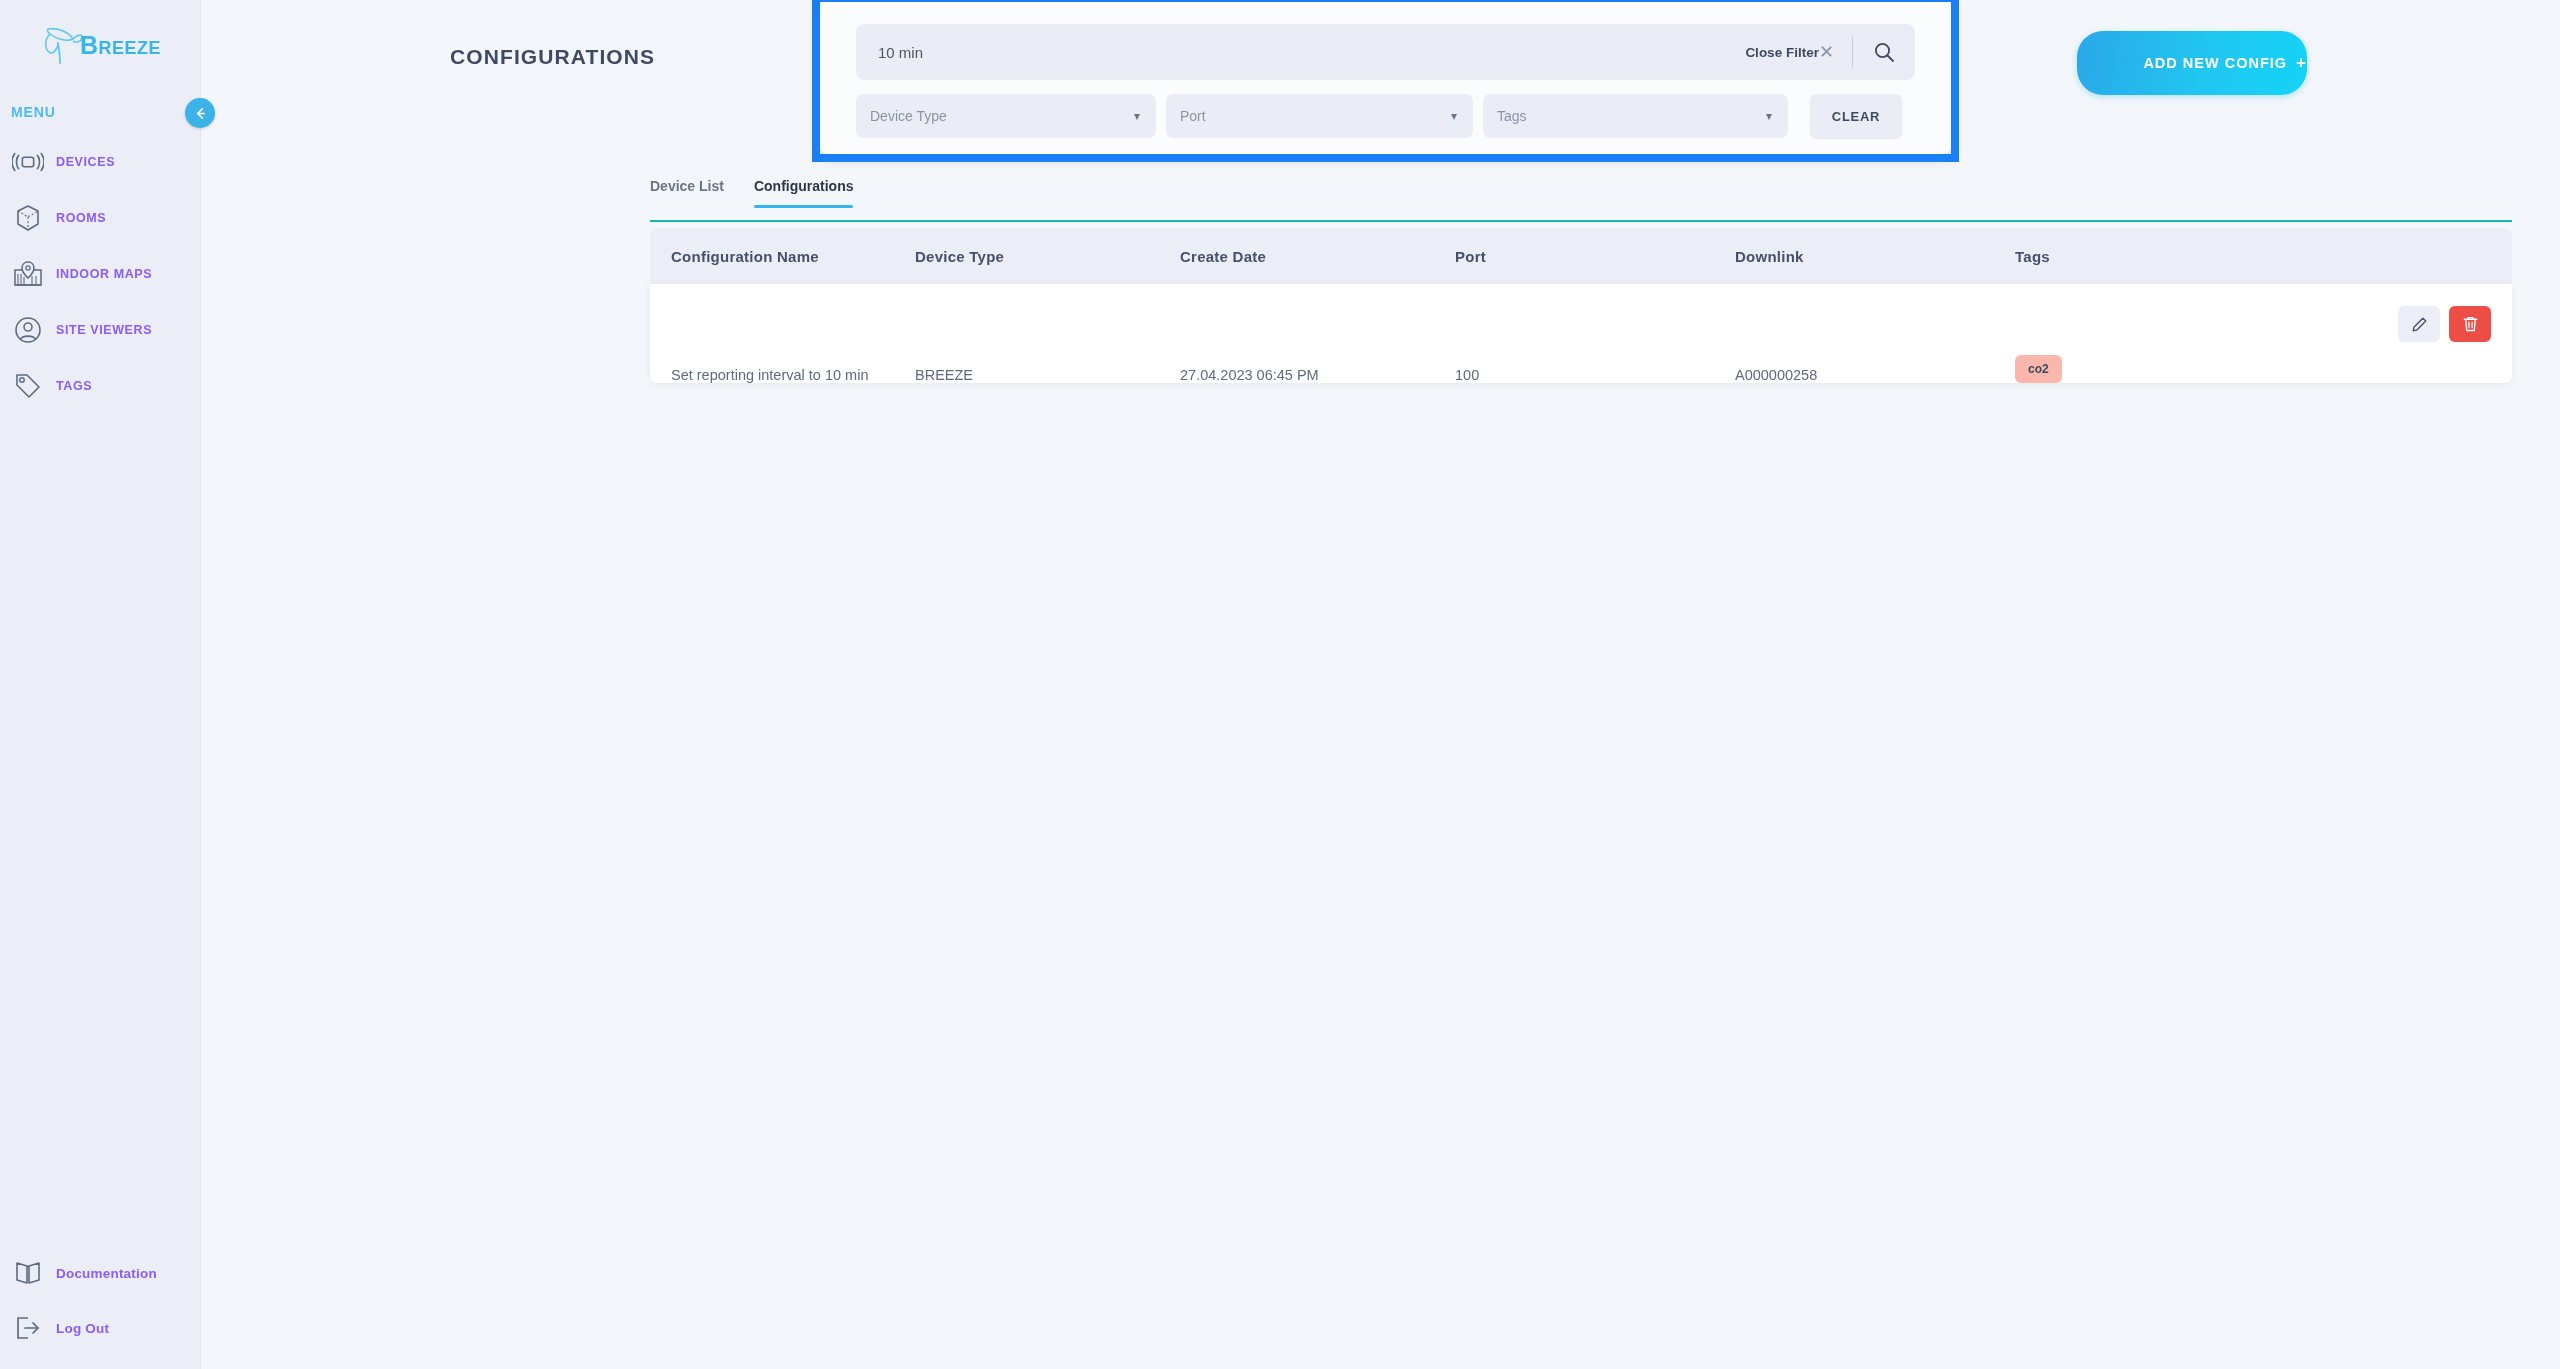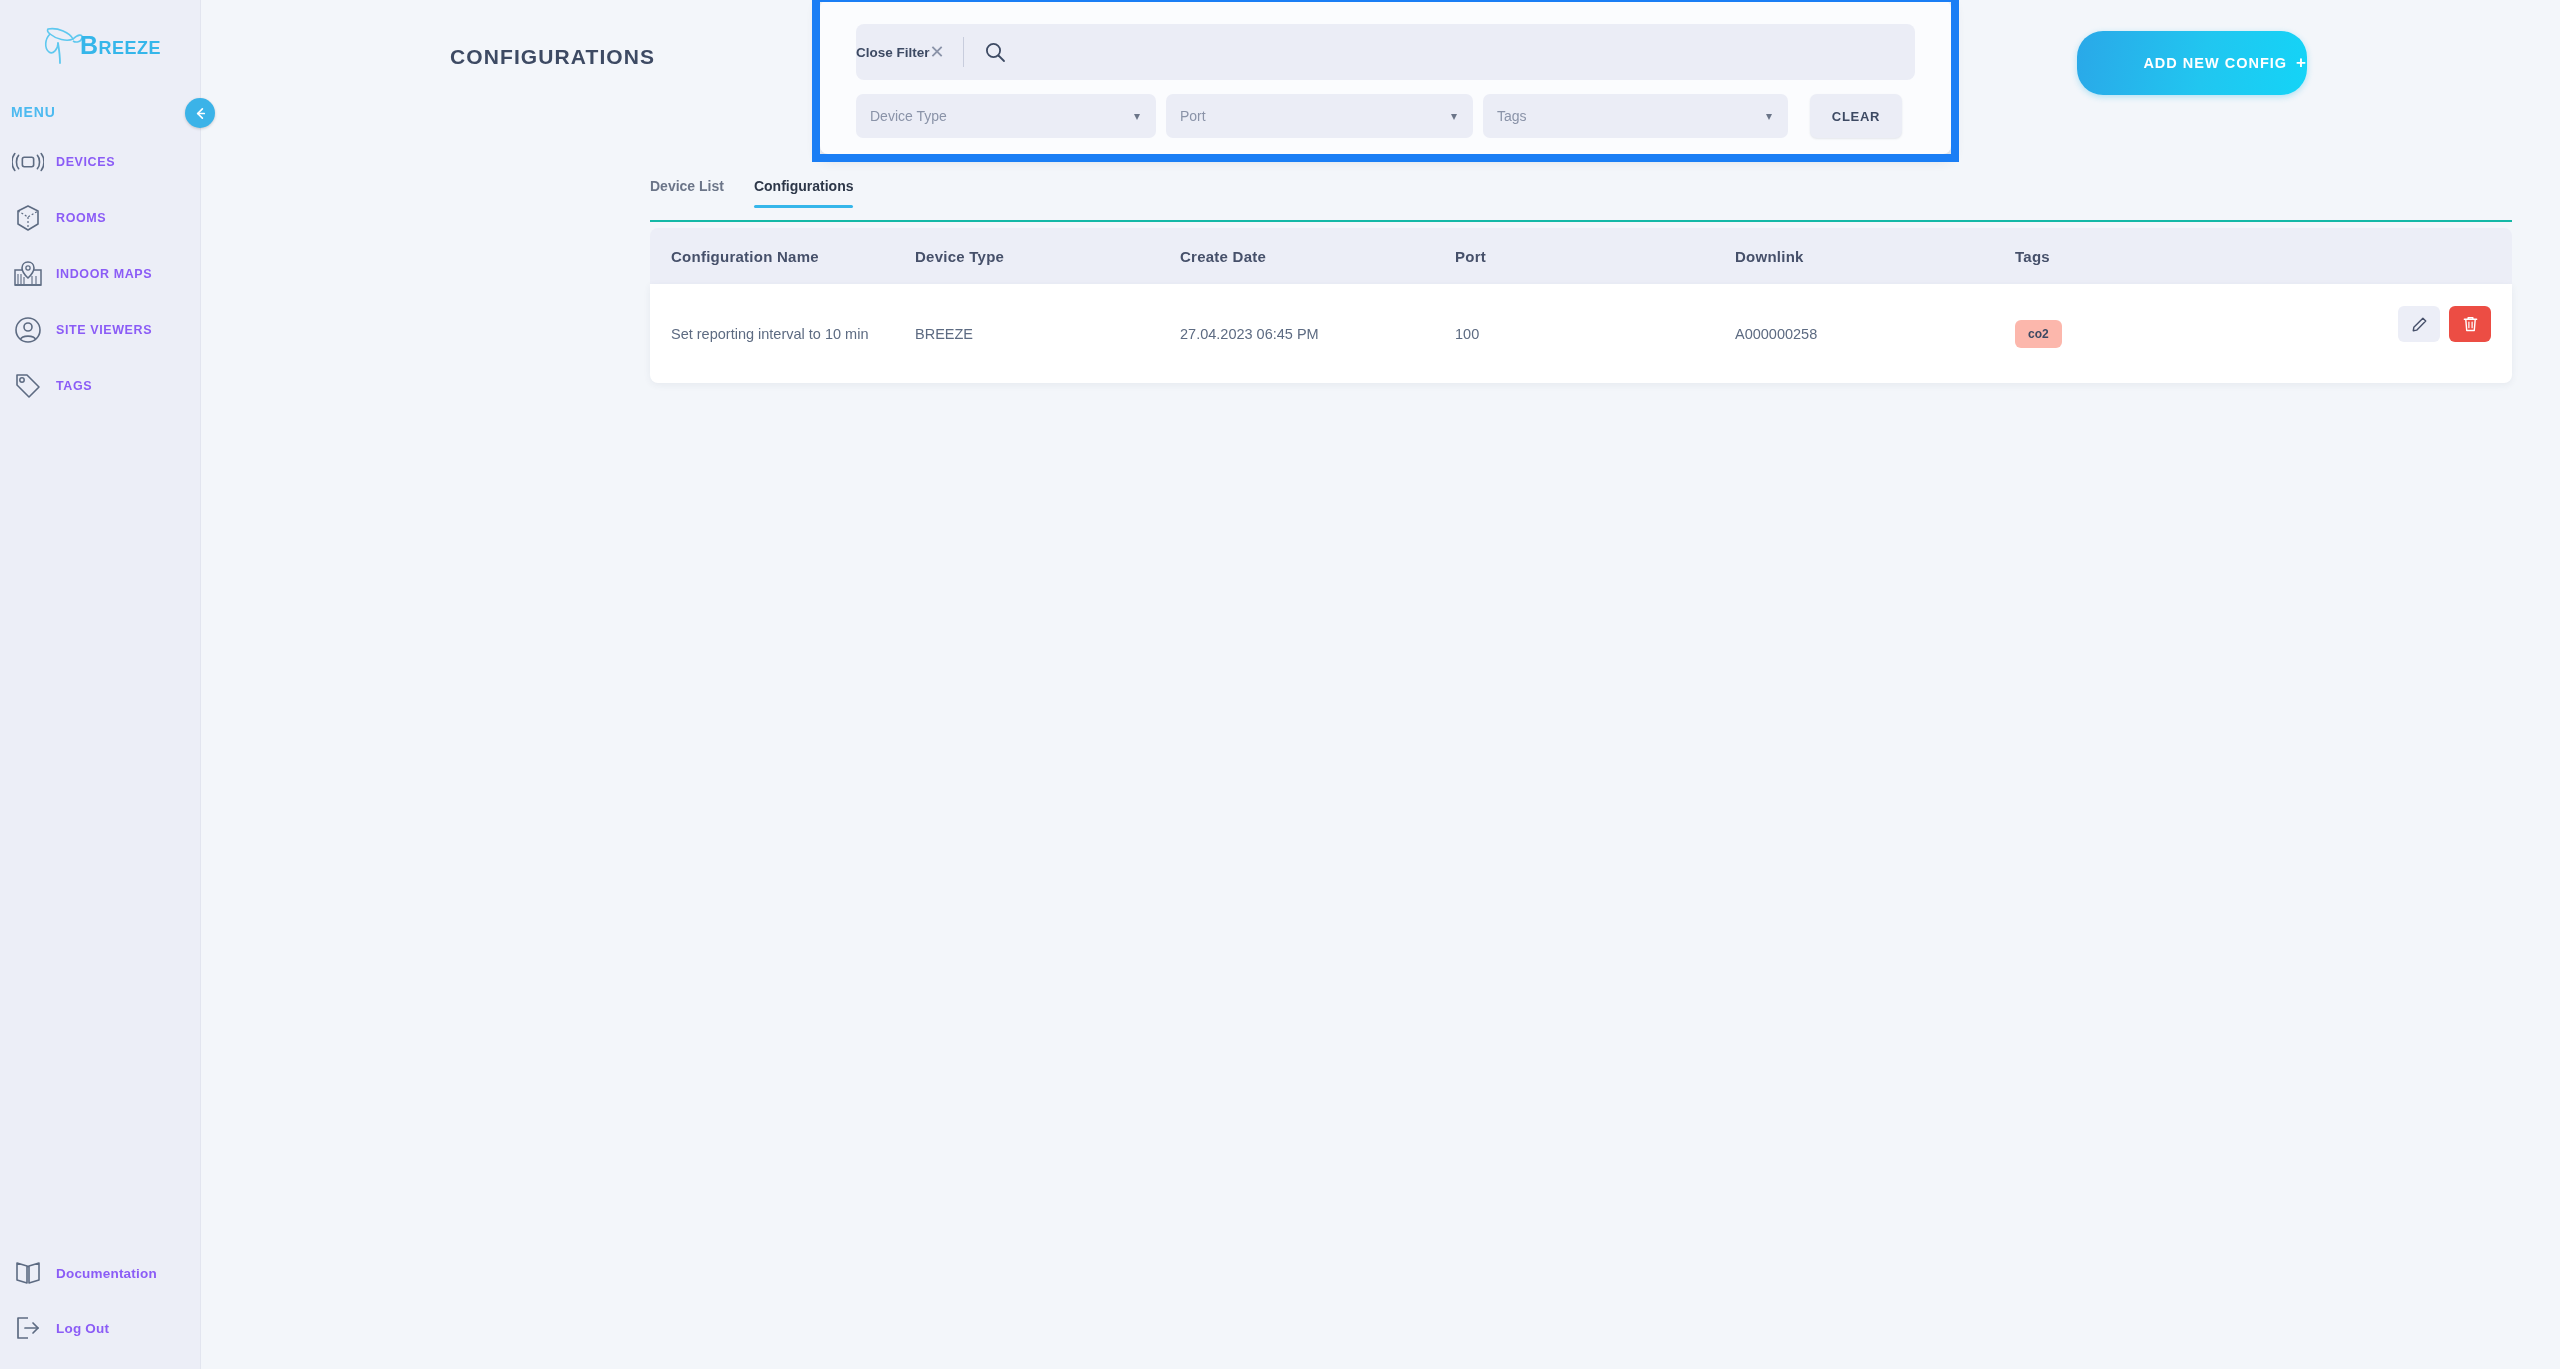--- a/index.html
+++ b/index.html
@@ -164,21 +164,21 @@
     width: 1862px; height: 155px;
   }
   #table-head {
     height: 56px; background: #eceef7;
     border-radius: 8px 8px 0 0;
     display: flex; align-items: center;
   }
   #table-row {
     height: 99px; background: #fff;
     border-radius: 0 0 8px 8px;
-    display: flex; align-items: center;
+    display: flex; align-items: flex-end;
     box-shadow: 0 2px 7px rgba(60,70,100,.07);
   }
   .th { font-size: 15px; font-weight: 700; color: #46506a; letter-spacing: .25px; }
   .td { font-size: 14.5px; color: #5d6b82; }
   .c1 { width: 265px; padding-left: 21px; }
   .c2 { width: 265px; }
   .c3 { width: 275px; }
   .c4 { width: 280px; }
   .c5 { width: 280px; }
   .c6 { flex: 1; }
@@ -311,20 +311,21 @@
   <div id="page-title">CONFIGURATIONS</div>
 
   <button id="add-config-btn">
     <span>ADD NEW CONFIG</span>
     <span class="plus">+</span>
   </button>
 
   <div id="filter-panel">
 
     <div id="search-row">
+      <input id="search-input" type="text" value="10 min" style="">
       <div id="close-filter-btn">
         <span>Close Filter</span>
         <span class="x">✕</span>
       </div>
       <div id="search-divider"></div>
       <div id="search-icon-btn">
         <svg width="22" height="22" viewBox="0 0 22 22">
           <circle cx="9.5" cy="9.5" r="6.6" stroke="#3d4a63" stroke-width="1.8" fill="none"></circle>
           <path d="M14.5 14.5 L20 20" stroke="#3d4a63" stroke-width="1.8" stroke-linecap="round"></path>
         </svg>

